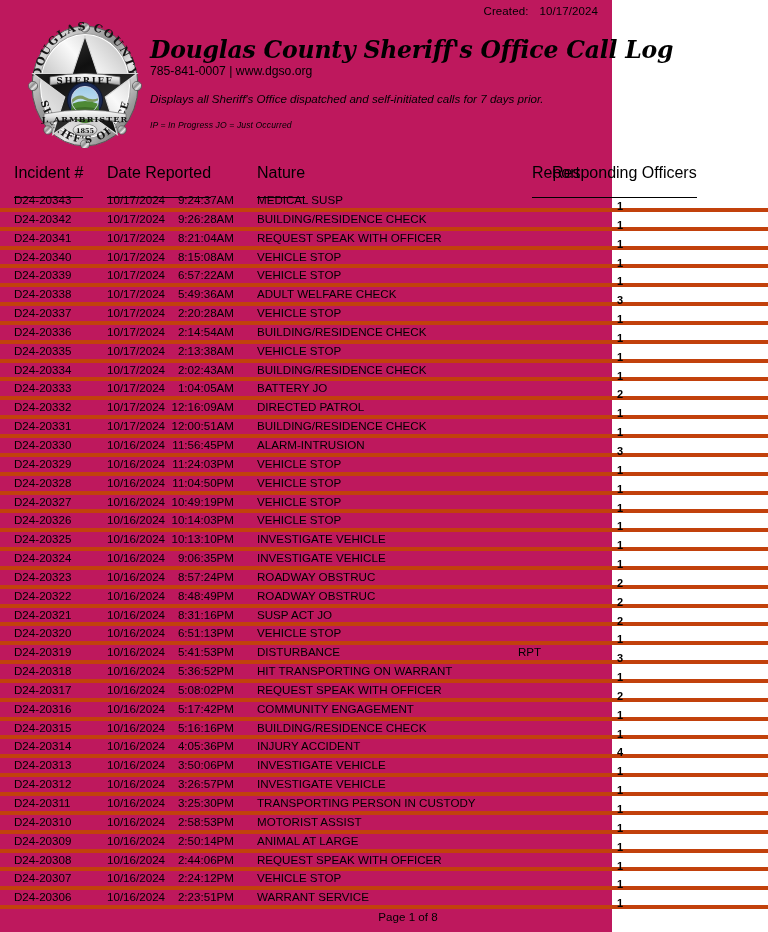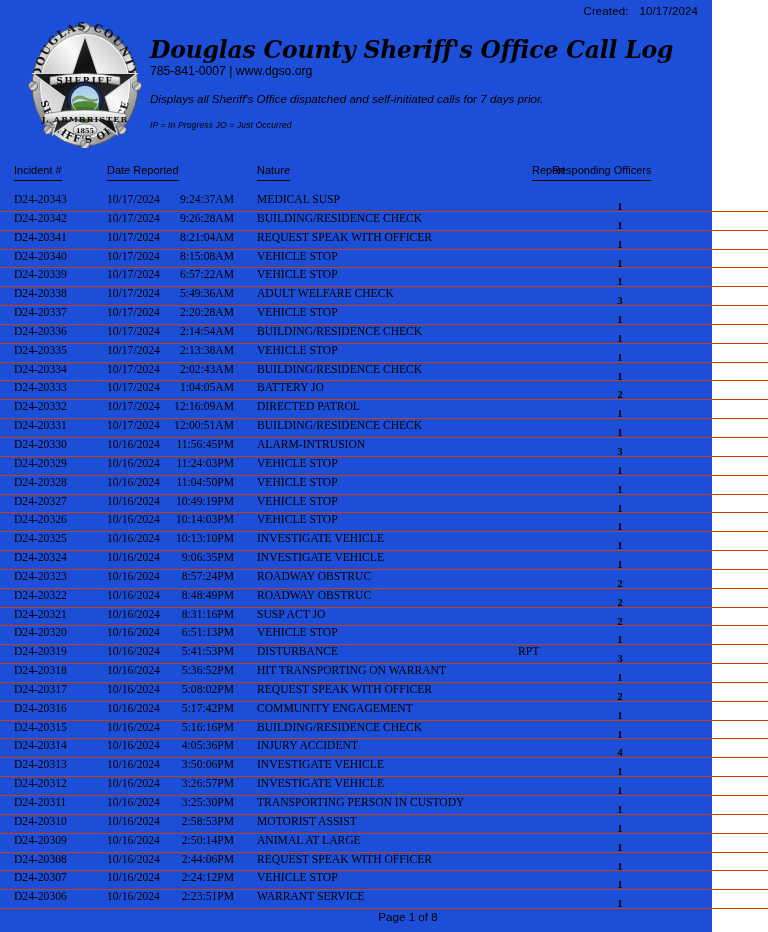--- a/index.html
+++ b/index.html
@@ -6,23 +6,23 @@
   html, body {
     margin: 0; padding: 0;
     width: 768px; height: 932px;
     background: #ffffff;
     font-family: "Liberation Sans", sans-serif;
     color: #000000;
     overflow: hidden;
   }
   #page {
     position: relative;
-    width: 712px;
+    width: 612px;
     height: 932px;
-    background: #1d4ed8;
+    background: #be185d;
   }
 
   
   .created {
     position: absolute;
     top: 5px;
     right: 14px;
     font-size: 11.5px;
     letter-spacing: 0.1px;
     white-space: nowrap;
@@ -83,39 +83,38 @@
     left: 0px;
     top: 164px;
     width: 768px;
   }
   .thead {
     position: relative;
     height: 22px;
   }
   .th {
     position: absolute;
-    font-size: 11px;
+    font-size: 16px;
     white-space: nowrap;
     border-bottom: 1px solid #000;
-    padding-bottom: 4px;
+    padding-bottom: 15px;
     top: 0;
   }
   .th-incident     { left: 14px; }
   .th-date         { left: 107px; }
   .th-nature       { left: 257px; }
   .th-report       { left: 532px; }
   .th-officers     { left: 552px; }
 
   .rows { position: relative; margin-top: 7px; }
 
   .row {
     position: relative;
     height: 18.85px;
-    border-bottom: 1px solid #c2410c;
-    font-family: Liberation Serif, serif;
+    border-bottom: 4px solid #c2410c;
   }
   .cell {
     position: absolute;
     font-size: 11.6px;
     white-space: nowrap;
     top: 0px;
     line-height: 14px;
   }
   .c-incident { left: 14px; }
   .c-date     { left: 107px; }

